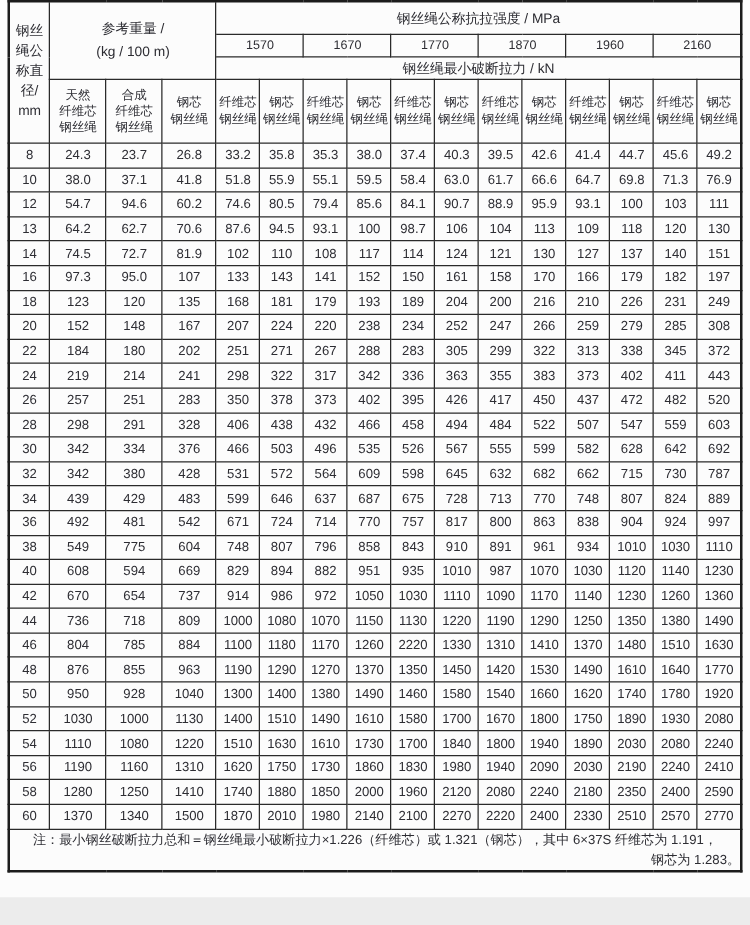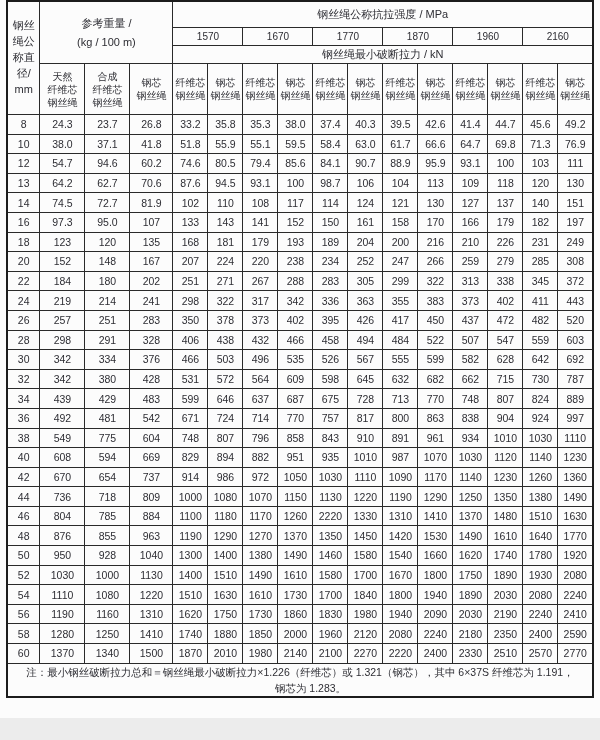--- a/index.html
+++ b/index.html
@@ -62,21 +62,21 @@
     height:18.6px;
     font-size:10.5px;
   }
   td.note-cell{
     text-align:left;
     font-size:10.5px;
     line-height:1.55;
     padding:3px 5px 7px 6px;
     white-space:nowrap;
   }
-  .note-l2{padding-left:21px;}
+  .note-l2{padding-left:21px;text-align:right;}
   .bottom-strip{
     position:absolute;
     left:0;bottom:0;
     width:600px;height:22px;
     background:#ececec;
   }
 </style>
 </head>
 <body>
 

